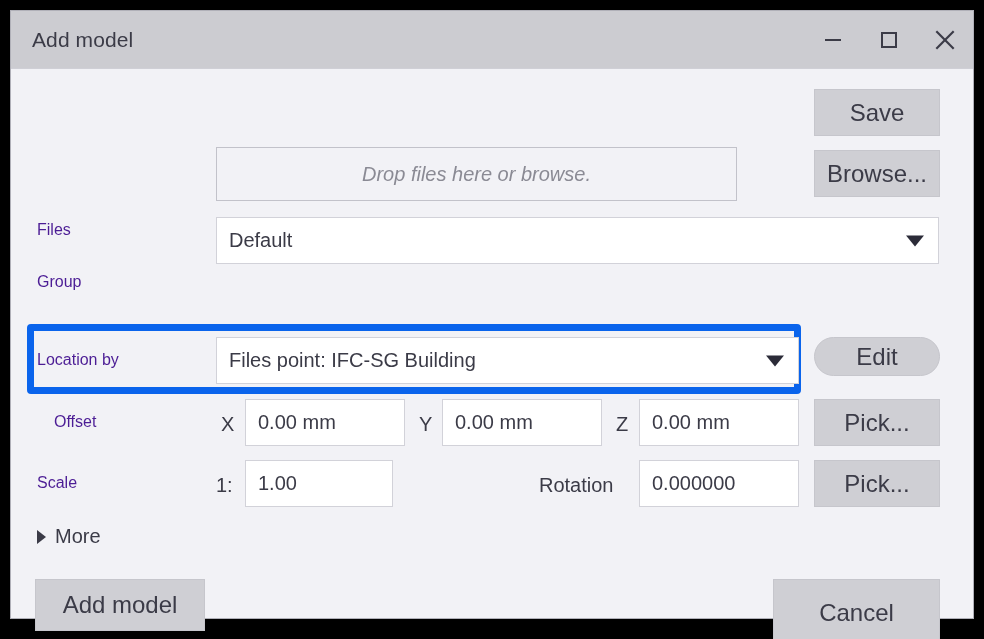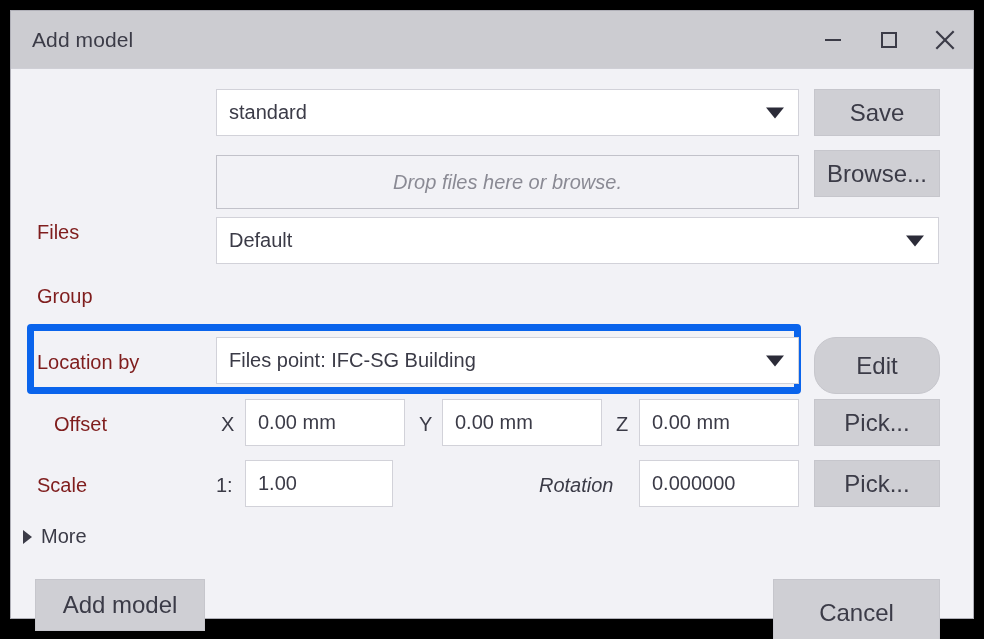--- a/index.html
+++ b/index.html
@@ -74,22 +74,22 @@
   }
 
   .lbl {
     font-size: 20px;
     color: #3b3b47;
     white-space: nowrap;
   }
   .row-label {
     position: absolute;
     left: 26px;
-    font-size: 20px;
-    color: #7f1d1d;
+    font-size: 16px;
+    color: #4c1d95;
     white-space: nowrap;
   }
 
   
   .field {
     background: #ffffff;
     border: 1px solid #d2d2d9;
     box-sizing: border-box;
     height: 47px;
     display: flex;
@@ -146,21 +146,21 @@
     position: absolute;
     border: 7px solid #0a64ec;
     border-radius: 4px;
     box-sizing: border-box;
     pointer-events: none;
   }
 
   
   #more-row {
     position: absolute;
-    left: 12px;
+    left: 26px;
     display: flex;
     align-items: center;
     gap: 9px;
   }
   #more-tri {
     width: 0; height: 0;
     border-top: 7px solid transparent;
     border-bottom: 7px solid transparent;
     border-left: 9px solid #3b3b47;
   }
@@ -192,50 +192,46 @@
         <svg width="26" height="26" viewBox="0 0 24 24" aria-hidden="true">
           <line x1="4" y1="4" x2="20" y2="20" stroke="#3b3b47" stroke-width="2"></line>
           <line x1="20" y1="4" x2="4" y2="20" stroke="#3b3b47" stroke-width="2"></line>
         </svg>
       </div>
     </div>
   </div>
 
   <div id="dialog-body">
 
-    <div class="field combo" style="left:205px; top:20px; width:583px;">
-      <span>standard</span>
-      <span class="caret"></span>
-    </div>
     <div class="btn" style="left:803px; top:20px; width:126px; height:47px;">
       <span>Save</span>
     </div>
 
     <div class="row-label" style="top:152px;">Files</div>
-    <div class="dropzone" style="left:205px; top:78px; width:583px;margin-top:8px;">
+    <div class="dropzone" style="left:205px; top:78px; width:521px;">
       <span>Drop files here or browse.</span>
     </div>
     <div class="btn" style="left:803px; top:81px; width:126px; height:47px;">
       <span>Browse...</span>
     </div>
 
-    <div class="row-label" style="top:216px;">Group</div>
+    <div class="row-label" style="top:204px;">Group</div>
     <div class="field combo" style="left:205px; top:148px; width:723px;">
       <span>Default</span>
       <span class="caret"></span>
     </div>
 
     <div id="highlight" style="left:16px; top:255px; width:774px; height:70px;"></div>
 
     <div class="row-label" style="top:282px;">Location by</div>
     <div class="field combo" style="left:205px; top:268px; width:583px;">
       <span>Files point: IFC-SG Building</span>
       <span class="caret"></span>
     </div>
-    <div class="btn" style="left:803px; top:268px; width:126px; height:57px;border-radius:22px;">
+    <div class="btn" style="left:803px; top:268px; width:126px; height:39px;border-radius:22px;">
       <span>Edit</span>
     </div>
 
     <div class="row-label" style="top:344px;margin-left:17px;">Offset</div>
     <span class="lbl" style="position:absolute; left:210px; top:344px;">X</span>
     <div class="field" style="left:234px; top:330px; width:160px;">
       <span>0.00 mm</span>
     </div>
     <span class="lbl" style="position:absolute; left:408px; top:344px;">Y</span>
     <div class="field" style="left:431px; top:330px; width:160px;">
@@ -247,21 +243,21 @@
     </div>
     <div class="btn" style="left:803px; top:330px; width:126px; height:47px;">
       <span>Pick...</span>
     </div>
 
     <div class="row-label" style="top:405px;text-align:right;">Scale</div>
     <span class="lbl" style="position:absolute; left:205px; top:405px;">1:</span>
     <div class="field" style="left:234px; top:391px; width:148px;">
       <span>1.00</span>
     </div>
-    <span class="lbl" style="position:absolute; left:528px; top:405px;font-style:italic;">Rotation</span>
+    <span class="lbl" style="position:absolute; left:528px; top:405px;">Rotation</span>
     <div class="field" style="left:628px; top:391px; width:160px;">
       <span>0.000000</span>
     </div>
     <div class="btn" style="left:803px; top:391px; width:126px; height:47px;">
       <span>Pick...</span>
     </div>
 
     <div id="more-row" style="top:456px;">
       <span id="more-tri"></span>
       <span id="more-label">More</span>

